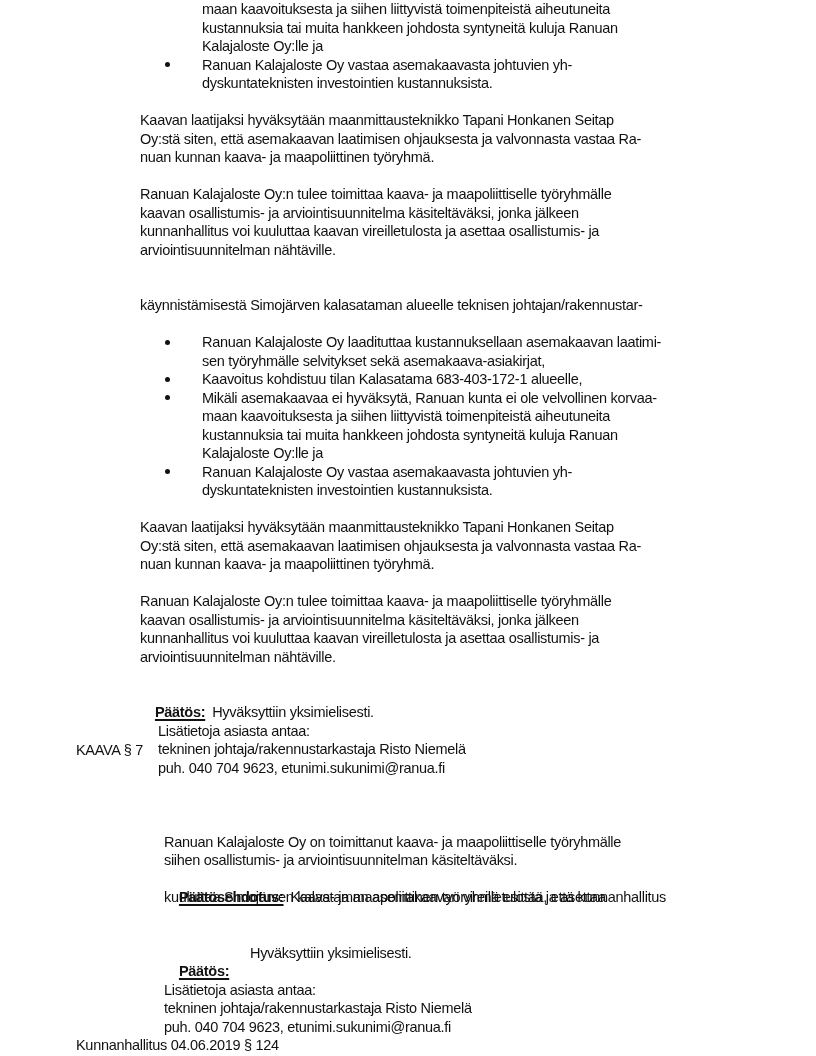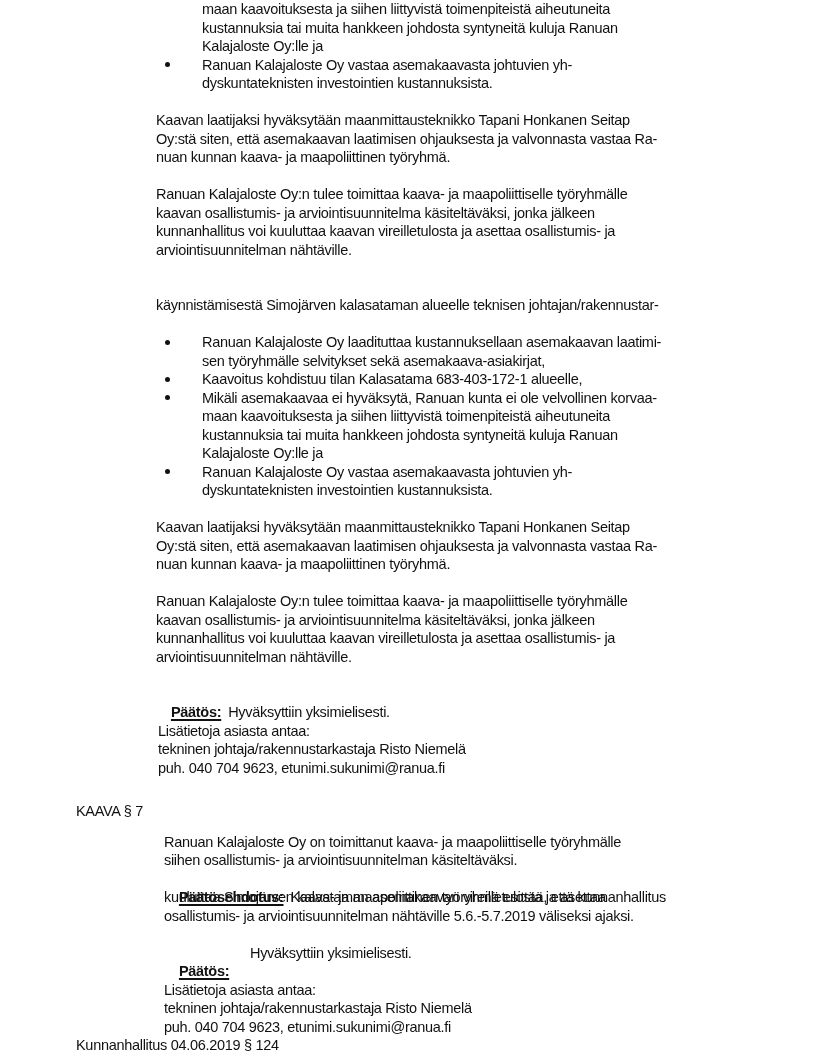--- a/index.html
+++ b/index.html
@@ -15,21 +15,21 @@
       color: #111111;
       white-space: pre;
     }
     .lbl { font-weight: bold; text-decoration: underline; text-underline-offset: 2px; text-decoration-thickness: 1.5px; }
     .gap2 { display: inline-block; width: 7px; }
     .bullet {
       position: absolute;
       width: 5px; height: 5px; border-radius: 50%;
       background: #111111;
     }
-    .x-body { left: 156px; }
+    .x-body { left: 140px; }
     .x-item { left: 202px; }
     .x-contact { left: 158px; }
     .x-head { left: 76px; }
     .x-lower { left: 164px; }
     .x-lower-val { left: 250px; }
   </style>
 </head>
 <body>
 
 <div class="page">
@@ -79,29 +79,28 @@
   <div class="ln x-body" style="top:647.5px">arviointisuunnitelman nähtäville.</div>
 
   <div class="ln x-body" style="top:684.5px">
     <span class="lbl">Päätös:</span><span class="gap2"></span><span>Hyväksyttiin yksimielisesti.</span>
   </div>
 
   <div class="ln x-contact" style="top:721.5px">Lisätietoja asiasta antaa:</div>
   <div class="ln x-contact" style="top:740px">tekninen johtaja/rakennustarkastaja Risto Niemelä</div>
   <div class="ln x-contact" style="top:758.5px">puh. 040 704 9623, etunimi.sukunimi@ranua.fi</div>
 
-  <div class="ln x-head" style="top:802px">KAAVA § 7</div>
+  <div class="ln x-head" style="top:741px">KAAVA § 7</div>
 
   <div class="ln x-lower" style="top:832.5px">Ranuan Kalajaloste Oy on toimittanut kaava- ja maapoliittiselle työryhmälle</div>
   <div class="ln x-lower" style="top:851px">siihen osallistumis- ja arviointisuunnitelman käsiteltäväksi.</div>
   <div class="ln x-lower" style="top:869.5px">
     <span class="lbl">Päätösehdotus:</span><span class="gap2"></span><span>Kaava- ja maapoliittinen työryhmä esittää, että kunnanhallitus</span>
   </div>
   <div class="ln x-lower" style="top:888px">kuuluttaa Simojärven kalastaman asemakaavan vireilletulosta ja asettaa</div>
-  <div class="ln x-lower" style="top:906.5px">osallistumis- ja arviointisuunnitelman nähtäville 5.6.-5.7.2019 väliseksi ajaksi.</div>
 
   <div class="ln x-lower" style="top:943.5px">
     <span class="lbl">Päätös:</span>
   </div>
   <div class="ln x-lower-val" style="top:943.5px">Hyväksyttiin yksimielisesti.</div>
 
   <div class="ln x-lower" style="top:980.5px">Lisätietoja asiasta antaa:</div>
   <div class="ln x-lower" style="top:999px">tekninen johtaja/rakennustarkastaja Risto Niemelä</div>
   <div class="ln x-lower" style="top:1017.5px">puh. 040 704 9623, etunimi.sukunimi@ranua.fi</div>
 

